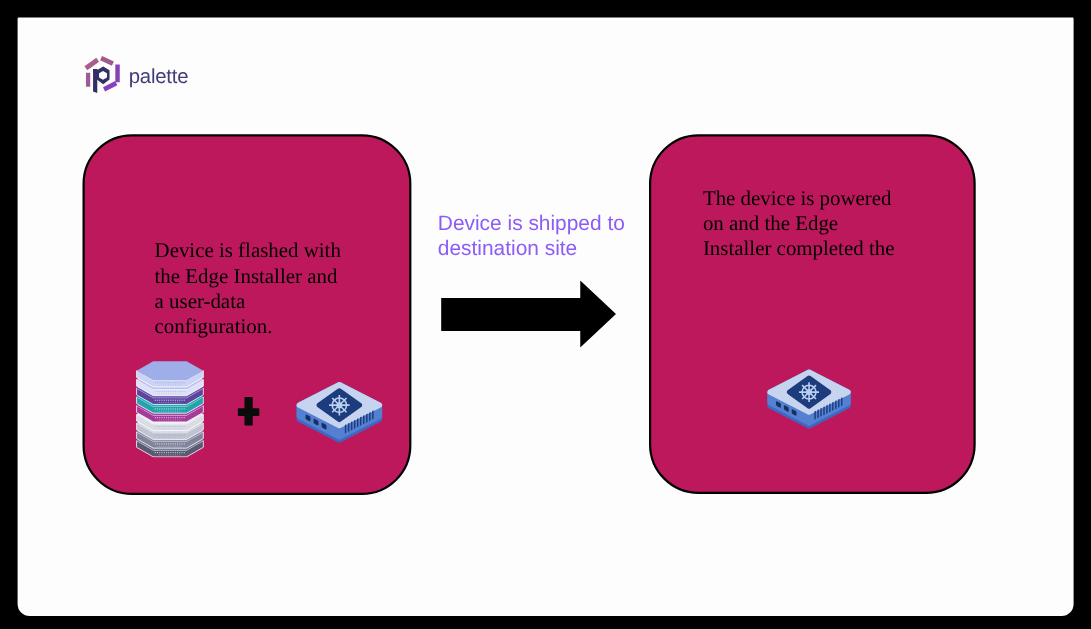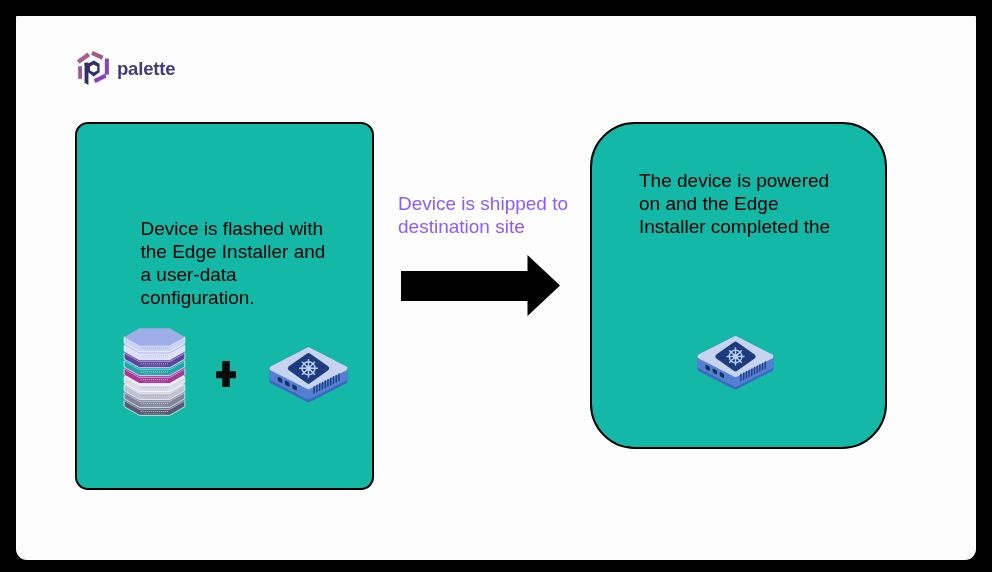--- a/index.html
+++ b/index.html
@@ -18,33 +18,34 @@
     border-radius: 1px 1px 11px 11px;
   }
   
   .logo { position: absolute; left: 0; top: 0; }
   .logo-icon { position: absolute; left: 58.7px; top: 28.4px; width: 38px; height: 46px; }
   .logo-text {
     position: absolute;
     left: 101px; top: 43.1px;
     font-size: 18.5px;
     line-height: 20px;
-    font-weight: 700;
+    font-weight: 400;
     letter-spacing: -0.2px;
     color: #413d78;
     white-space: nowrap;
   }
   
   .card {
     position: absolute;
-    background: #14b8a6;
+    background: #be185d;
     border: 2.5px solid #000;
     border-radius: 45px;
-  }
-  .card-flash { left: 59px; top: 106px; width: 299px; height: 368px; border-radius: 13px; }
+    font-family: Liberation Serif, serif;
+  }
+  .card-flash { left: 59px; top: 106px; width: 299px; height: 328px; }
   .card-installed { left: 574px; top: 106px; width: 297px; height: 327px; }
   .card-text {
     position: absolute;
     font-size: 19px;
     line-height: 23px;
     color: #000;
     white-space: nowrap;
   }
   .card-text span { display: block; }
   .card-flash .card-text { left: 63.5px; top: 92.8px; }

